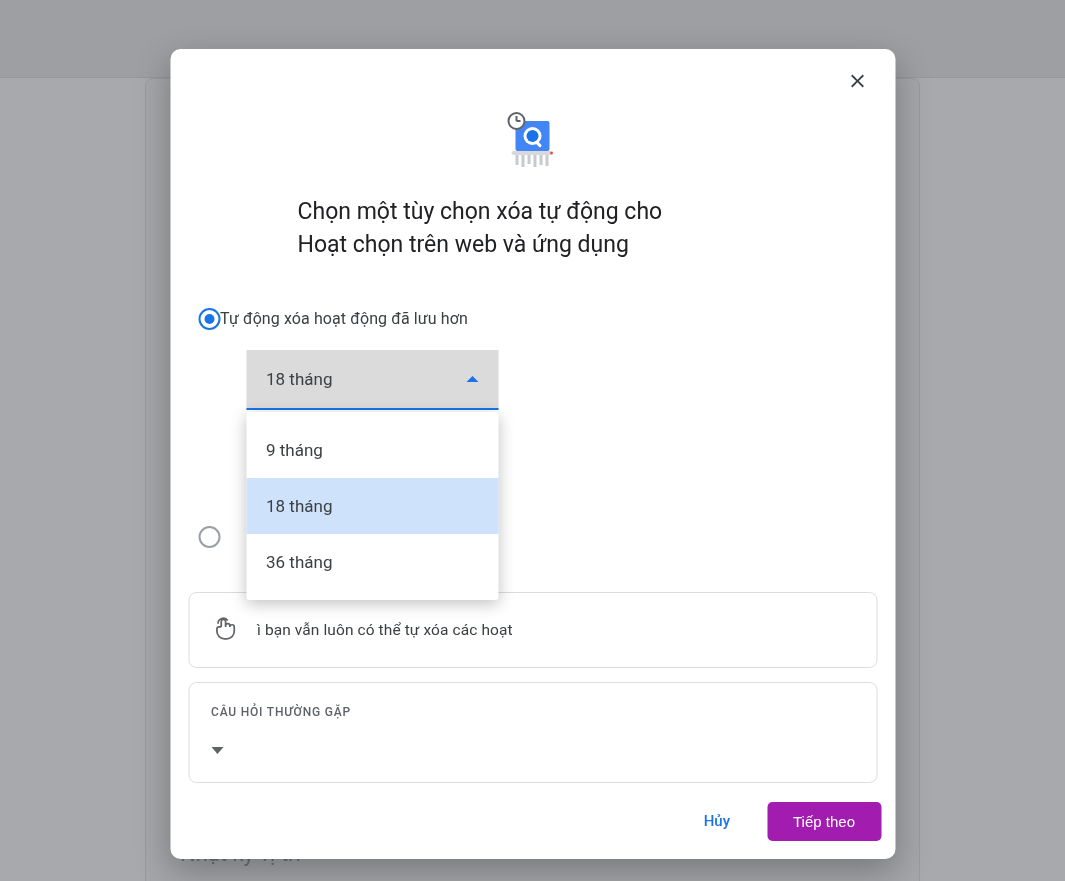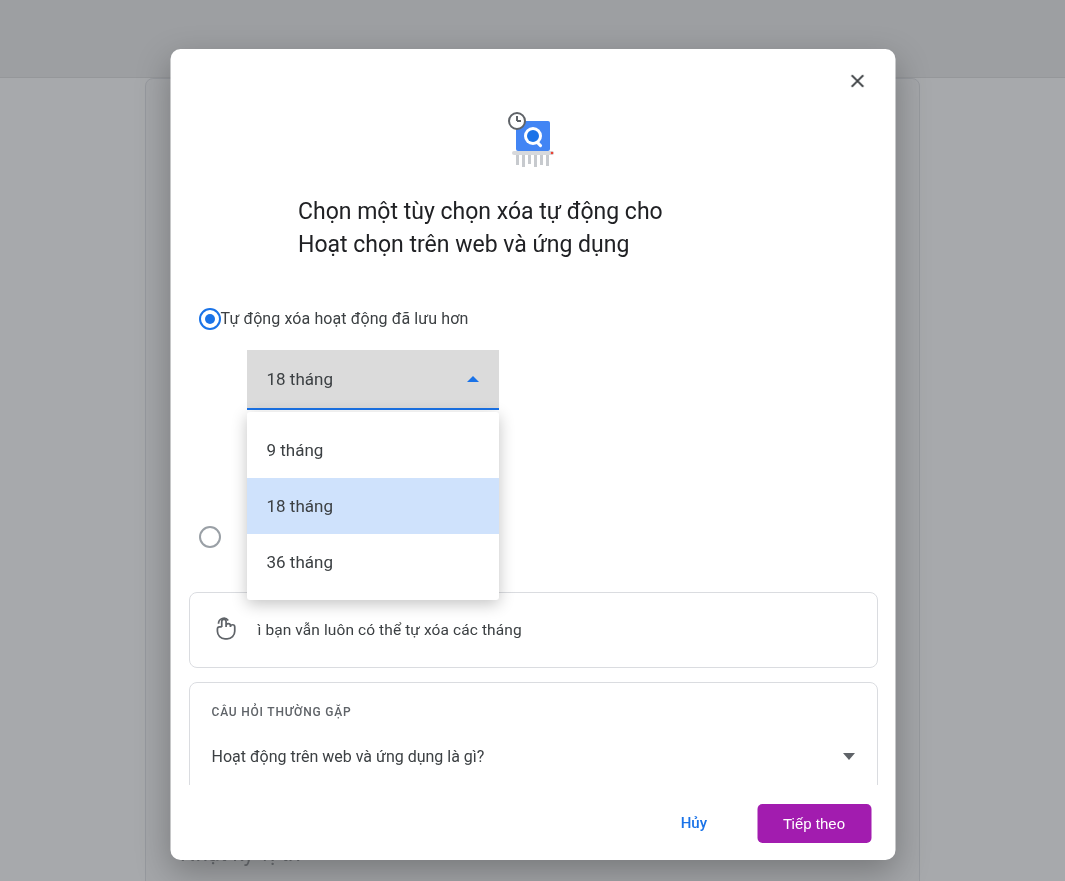--- a/index.html
+++ b/index.html
@@ -136,21 +136,21 @@
     font-size: 16px; color: #3c4043;
   }
   .faq-item .chev {
     width: 0; height: 0;
     border-left: 6px solid transparent;
     border-right: 6px solid transparent;
     border-top: 7px solid #5f6368;
   }
   .dialog-footer {
     height: 76px; display: flex; justify-content: flex-end; align-items: center;
-    gap: 40px; padding: 0 24px;
+    gap: 27px; padding: 0 14px;
     border-top: 1px solid transparent;
   }
   .btn-text {
     color: #1a73e8; font-size: 15px; font-weight: 500;
     cursor: pointer; padding: 8px 10px;
   }
   .btn-primary {
     background: #a21caf; color: #fff; font-size: 15px; font-weight: 500;
     padding: 11px 26px; border-radius: 5px; cursor: pointer;
     border: none;
@@ -229,27 +229,26 @@
       <div class="radio-outer empty"></div>
     </div>
 
     <div class="info-card">
       <span class="touch-icon">
         <svg viewBox="0 0 24 24">
             <path fill="none" stroke="#5f6368" stroke-width="1.6" d="M9 11V6a2 2 0 1 1 4 0v5m0-1a2 2 0 1 1 4 0v1m0 0a2 2 0 1 1 4 0v4a7 7 0 0 1-7 7h-2a7 7 0 0 1-7-7v-2a2 2 0 0 1 2-2h2"></path>
             <path fill="none" stroke="#5f6368" stroke-width="1.6" d="M6 8a5 5 0 0 1 9-3"></path>
           </svg>
       </span>
-      <span class="info-text">ì bạn vẫn luôn có thể tự xóa các tháng</span>
+      <span class="info-text">ì bạn vẫn luôn có thể tự xóa các hoạt</span>
     </div>
 
     <div class="faq-card">
       <div class="faq-title">CÂU HỎI THƯỜNG GẶP</div>
       <div class="faq-item">
-        <span>Hoạt động trên web và ứng dụng là gì?</span>
         <span class="chev"></span>
       </div>
     </div>
 
   </div>
 
   <div class="dialog-footer">
     <span class="btn-text">Hủy</span>
     <button class="btn-primary">Tiếp theo</button>
   </div>

